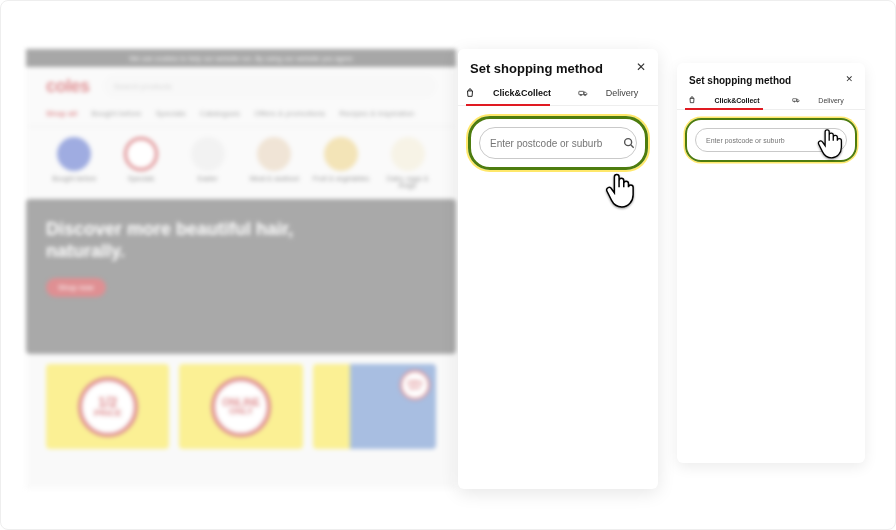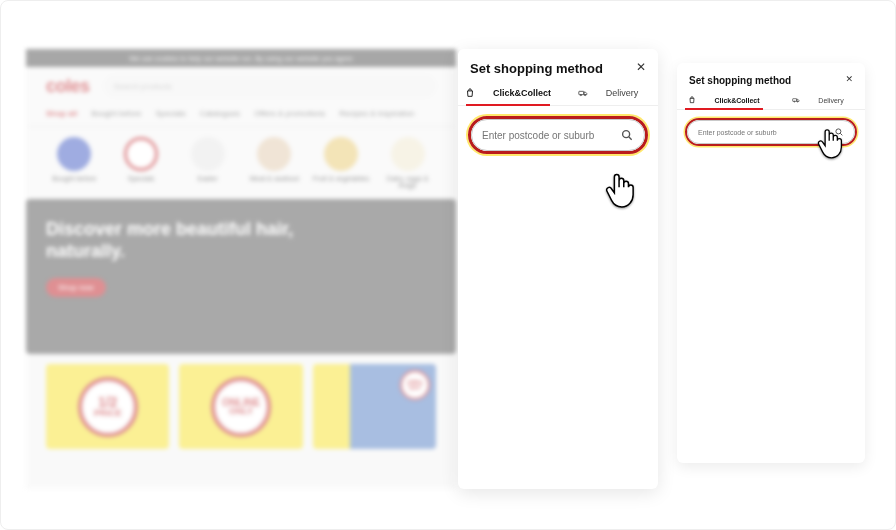--- a/index.html
+++ b/index.html
@@ -44,21 +44,21 @@
 .tabs { display: flex; border-bottom: 1px solid #eee; }
 .tab { flex: 1; text-align: center; padding: 6px 0 7px; font-size: 9px; color: #444; display: flex; align-items: center; justify-content: center; gap: 18px; cursor: pointer; position: relative; }
 .panel-small .tab { font-size: 7px; padding: 4px 0 5px; }
 .tab-active { font-weight: 700; color: #111; }
 .tab-active::after { content: ''; position: absolute; left: 8px; right: 8px; bottom: -1px; height: 2px; background: #e01a22; }
 .tab-icon { width: 10px; height: 10px; display: inline-flex; }
 .panel-small .tab-icon { width: 8px; height: 8px; }
 .tab-icon svg { width: 100%; height: 100%; }
 
 .search-wrap { padding: 10px 10px; }
-.search-hl { border: 3px solid #b91c1c; border-radius: 22px; padding: 0; box-shadow: 0 0 0 2px #ffe86b; }
+.search-hl { border: 3px solid #4d7c0f; border-radius: 22px; padding: 8px; box-shadow: 0 0 0 2px #ffe86b; }
 .search-box { display: flex; align-items: center; border: 1px solid #c9c9c9; border-radius: 20px; height: 32px; padding: 0 10px; background: #fff; }
 .panel-small .search-box { height: 24px; border-radius: 16px; }
 .search-input { flex: 1; border: none; outline: none; font-size: 10px; color: #666; background: transparent; }
 .panel-small .search-input { font-size: 7px; }
 .search-icon { color: #555; display: inline-flex; width: 14px; height: 14px; }
 .panel-small .search-icon { width: 10px; height: 10px; }
 
 .cursor { position: absolute; width: 30px; height: 36px; pointer-events: none; }
 .cursor svg { width: 100%; height: 100%; filter: drop-shadow(0 1px 1px rgba(0,0,0,0.4)); }
 </style>

